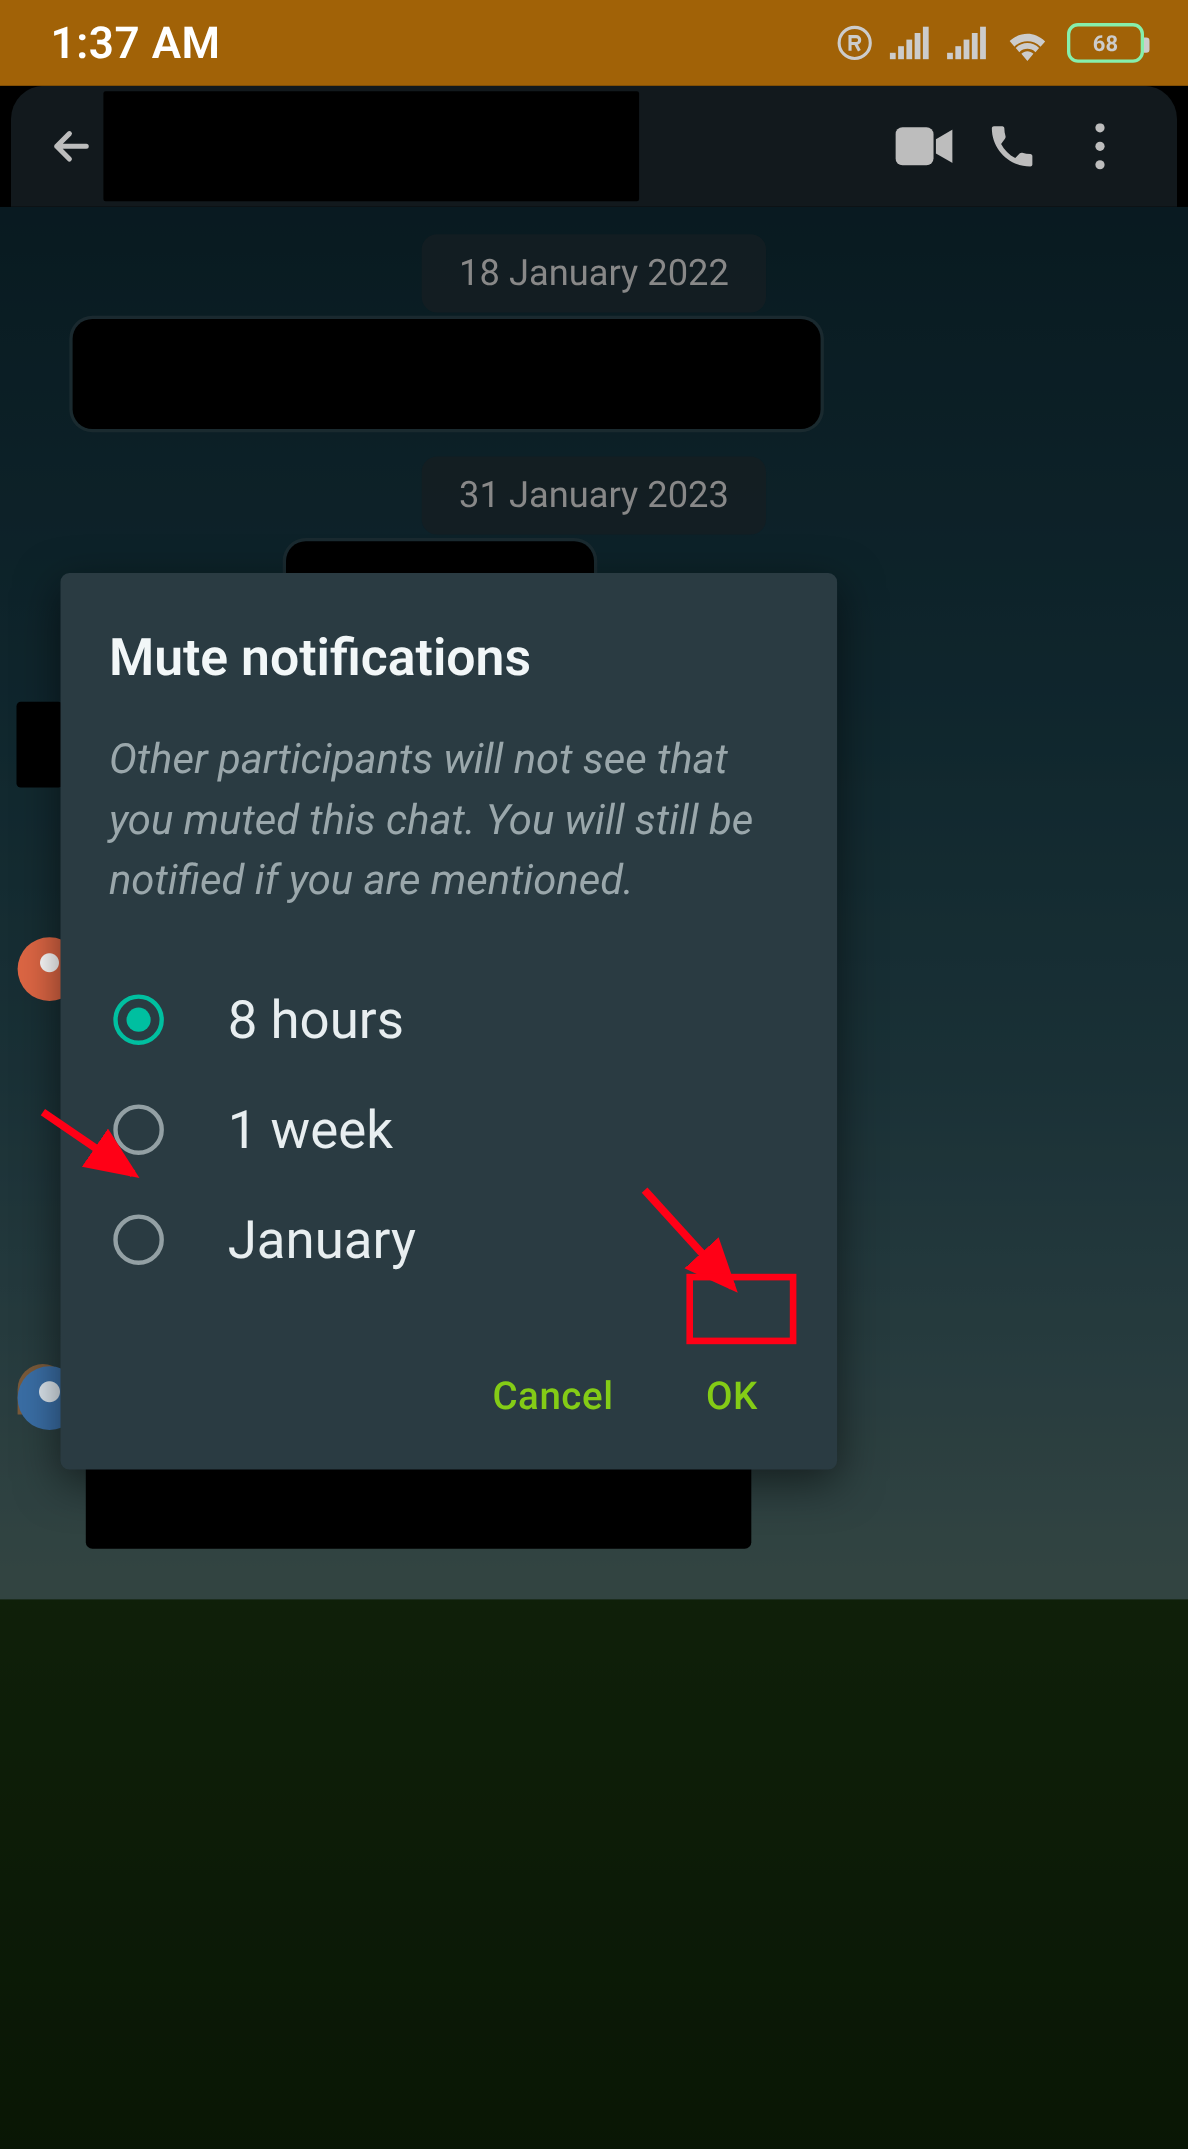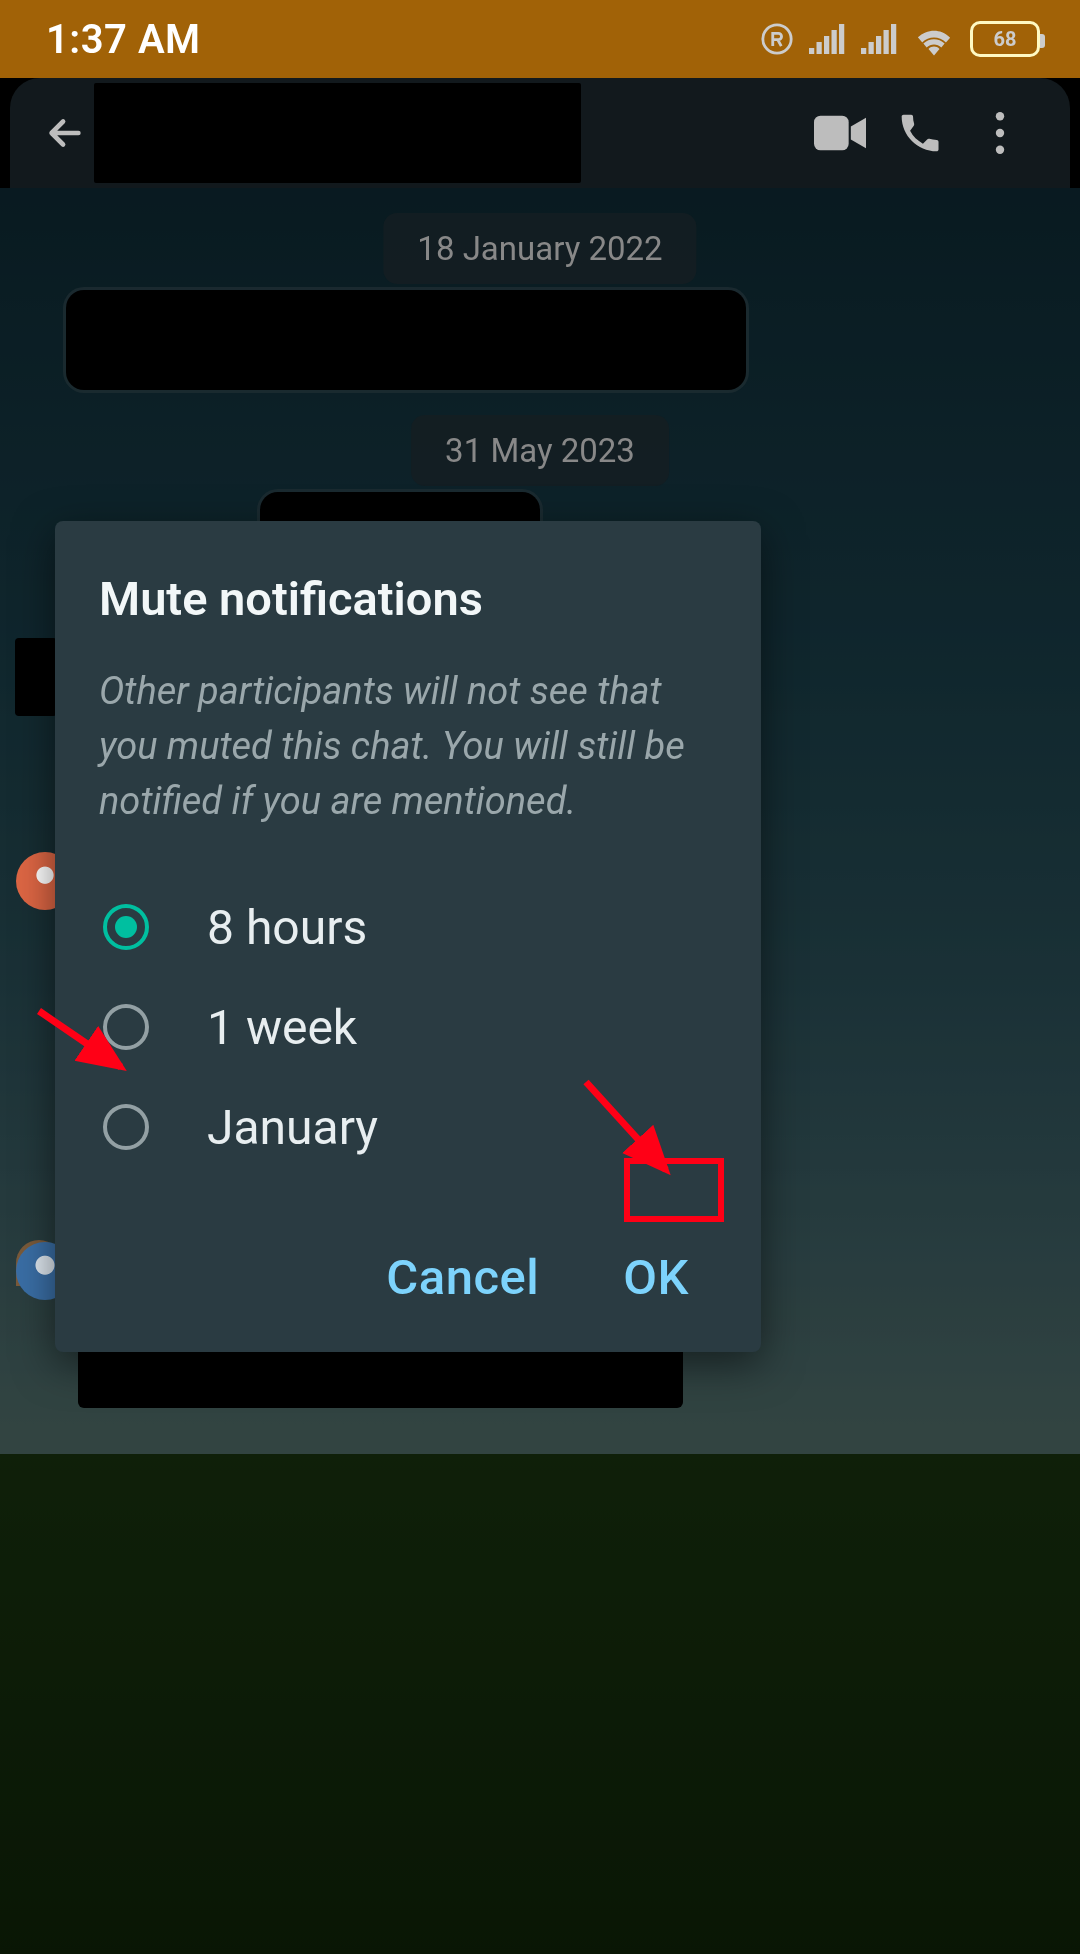--- a/index.html
+++ b/index.html
@@ -3,21 +3,21 @@
 <meta charset="utf-8">
 <style>
   * { margin:0; padding:0; box-sizing:border-box; font-family: -apple-system, Roboto, "Helvetica Neue", Arial, sans-serif; }
   html,body { width:1080px; height:1954px; background:#000; overflow:hidden; position:relative; }
 
   
   .status-bar { position:absolute; top:0; left:0; right:0; height:78px; display:flex; align-items:center; justify-content:space-between; padding:0 40px 0 46px; color:#fff; background:#a16207; z-index:10; }
   .status-time { font-size:40px; font-weight:600; letter-spacing:.5px; }
   .status-icons { display:flex; align-items:center; gap:14px; }
   .status-icons svg { display:block; }
-  .battery-box { width:70px; height:36px; border:3px solid #fef9c3; border-radius:10px; display:flex; align-items:center; justify-content:center; font-size:20px; font-weight:700; color:#ccc; position:relative; }
+  .battery-box { width:70px; height:36px; border:3px solid #86efac; border-radius:10px; display:flex; align-items:center; justify-content:center; font-size:20px; font-weight:700; color:#ccc; position:relative; }
   .battery-box::after { content:""; position:absolute; right:-8px; top:10px; width:5px; height:14px; background:#ccc; border-radius:0 3px 3px 0; }
 
   
   .app-header { position:absolute; top:78px; left:10px; right:10px; height:110px; background:rgba(20,28,32,.9); border-radius:30px 30px 0 0; display:flex; align-items:center; padding:0 30px; z-index:5; }
   .back-arrow { width:50px; height:50px; display:flex; align-items:center; justify-content:center; }
   .contact-blk { width:487px; height:100px; background:#000; margin-left:4px; border-radius:2px; }
   .hdr-spacer { flex:1; }
   .hdr-icon { width:80px; display:flex; align-items:center; justify-content:center; }
 
   
@@ -35,21 +35,21 @@
   .dialog { position:absolute; top:521px; left:55px; width:706px; background:#2a3b42; border-radius:8px; padding:50px 44px 34px 44px; z-index:20; box-shadow:0 12px 40px rgba(0,0,0,.5); color:#e6eef0; }
   .dlg-title { font-size:47px; font-weight:600; color:#f2f7f8; }
   .dlg-body  { font-size:38px; line-height:1.45; color:#9aa7ab; margin-top:38px;font-style:italic; }
   .radio-list{ margin-top:48px; }
   .radio-row { display:flex; align-items:center; gap:58px; height:100px; cursor:pointer; }
   .radio { width:46px; height:46px; border-radius:50%; border:4px solid #93a0a4; position:relative; flex-shrink:0; margin-left:4px;}
   .radio.sel { border-color:#00bfa0; }
   .radio.sel::after { content:""; position:absolute; inset:8px; border-radius:50%; background:#00bfa0; }
   .radio-label { font-size:48px; color:#e8eef0; }
   .dlg-actions { display:flex; justify-content:flex-end; gap:40px; margin-top:60px; padding-right:6px; }
-  .dlg-btn { font-size:49px; font-weight:500; color:#7dd3fc; padding:12px 22px; background:transparent; border:none; cursor:pointer; letter-spacing:.5px; }
+  .dlg-btn { font-size:35px; font-weight:500; color:#84cc16; padding:12px 22px; background:transparent; border:none; cursor:pointer; letter-spacing:.5px; }
 
   
   .anno-box { position:absolute; border:6px solid #ff0016; z-index:30; }
   .anno-arrow { position:absolute; z-index:30; }
 </style>
 </head>
 <body>
 
 <div class="status-bar">
   <div class="status-time">1:37 AM</div>
@@ -110,21 +110,21 @@
 </div>
 
 <div class="chat-bg">
   <div class="sky"></div>
   <div class="grass"></div>
   <div class="chat-overlay"></div>
 
   <div class="date-pill" style="top:25px;">18 January 2022</div>
   <div class="black-bar" style="top:102px; left:66px; width:680px; height:100px;"></div>
 
-  <div class="date-pill" style="top:227px;">31 May 2023</div>
+  <div class="date-pill" style="top:227px;">31 January 2023</div>
   <div class="black-bar" style="top:304px; left:260px; width:280px; height:60px;"></div>
 
   <div class="black-bar" style="top:450px; left:15px; width:42px; height:78px; border-radius:4px; box-shadow:none;"></div>
 
   <div class="avatar" style="top:664px; left:16px; background:radial-gradient(circle at 50% 40%, #fff 0 18%, #d64 20% 100%);"></div>
 
   <div class="avatar" style="top:1052px; left:16px; width:46px; height:46px; background:#7a5a3a; border-radius:50% 50% 0 0;"></div>
 
   <div class="avatar" style="top:1054px; left:16px; background:radial-gradient(circle at 50% 40%, #dde6ee 0 20%, #3a6ea5 22% 100%);"></div>
   <div class="black-bar" style="top:1060px; left:78px; width:605px; height:160px; border-radius:6px; box-shadow:none;"></div>

